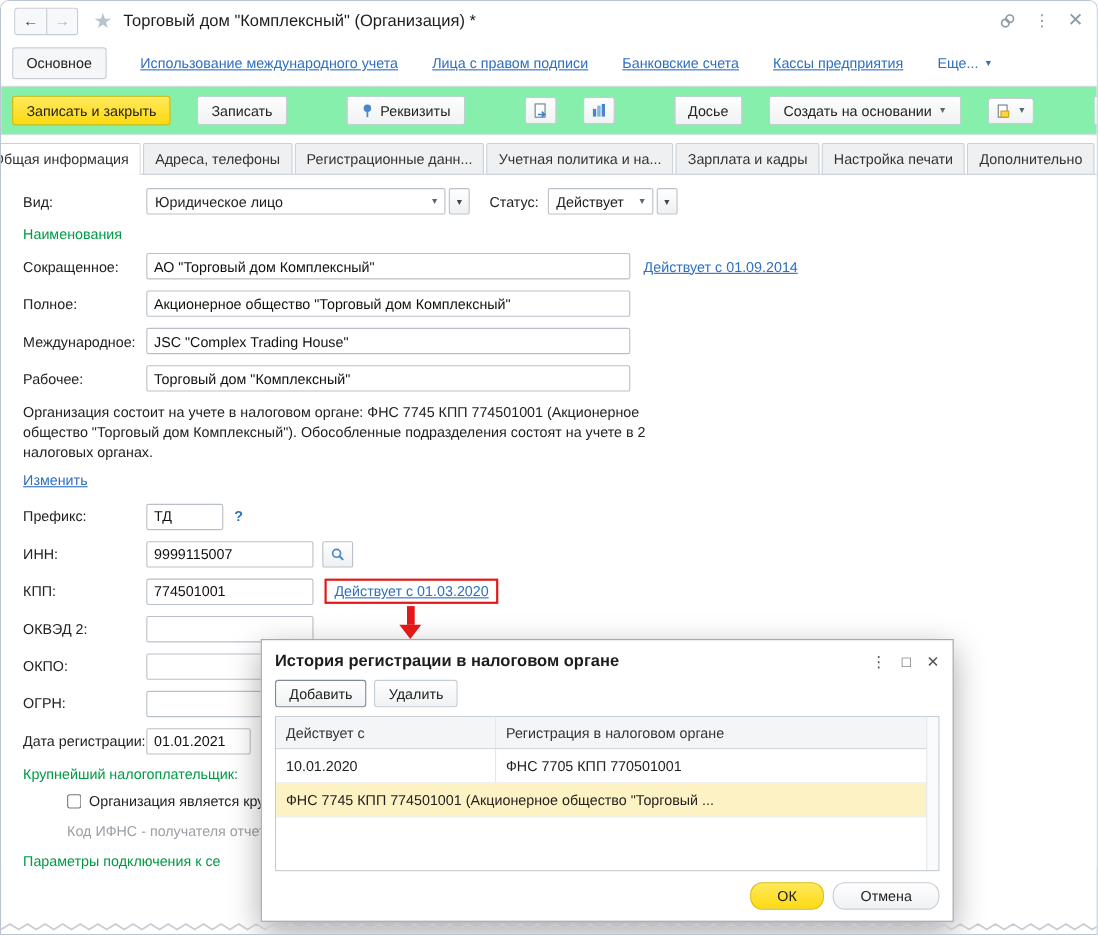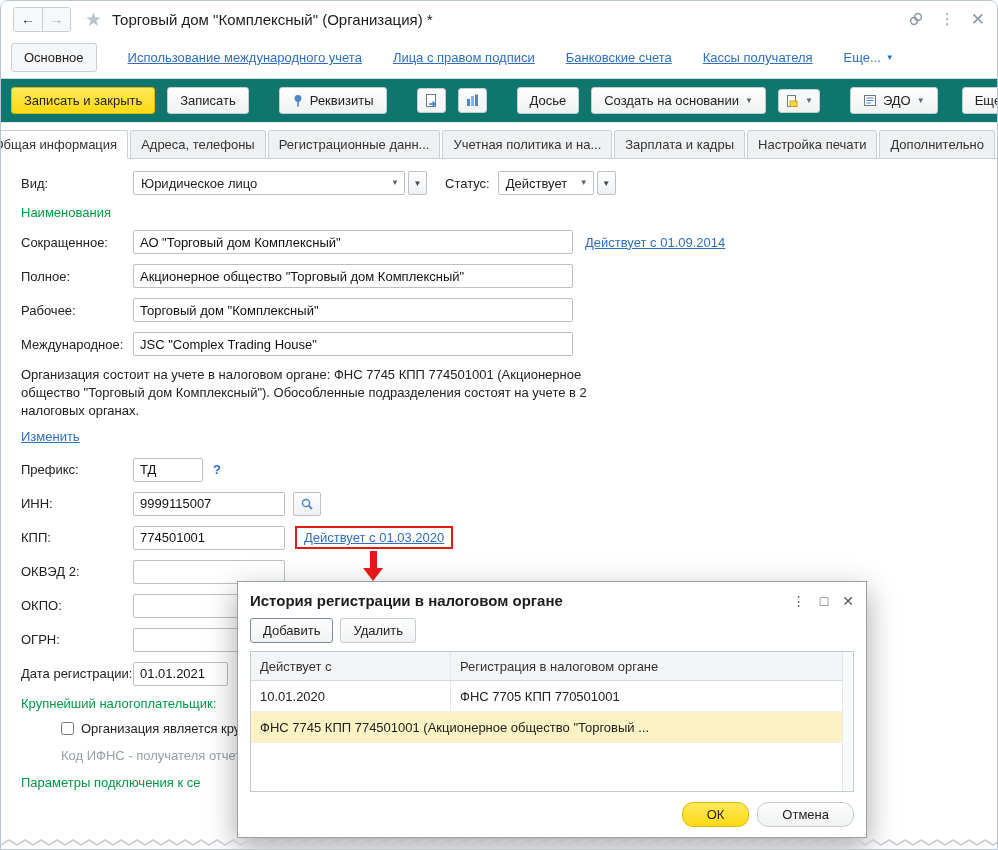--- a/index.html
+++ b/index.html
@@ -19,21 +19,21 @@
 
   
   .navbar{display:flex;align-items:center;height:42px;padding:0 10px;border-bottom:1px solid #cfd8df;background:#fff;gap:31px;}
   .main-section{border:1px solid #c7cfd6;background:#f4f6f7;padding:6px 12px;border-radius:3px;color:#222;cursor:pointer;flex:none;}
   .navlink{color:#2e6fc0;text-decoration:underline;cursor:pointer;white-space:nowrap;}
   .navmore{display:inline-flex;align-items:center;gap:5px;color:#2e6fc0;cursor:pointer;}
   .caret{font-size:8px;color:#5a6672;line-height:1;}
   .caret.blue{color:#2e6fc0;}
 
   
-  .toolbar{display:flex;align-items:center;gap:12px;padding:8px 10px;border-bottom:1px solid #dfe5ea;background:#0f766e;}
+  .toolbar{display:flex;align-items:center;gap:24px;padding:8px 10px;border-bottom:1px solid #dfe5ea;background:#86efac;}
   .btn{display:inline-flex;align-items:center;gap:6px;border:1px solid #c4ccd4;background:linear-gradient(#fefefe,#f0f2f3);border-radius:3px;padding:5px 12px;font-size:13px;color:#222;cursor:pointer;white-space:nowrap;}
   .btn-yellow{background:linear-gradient(#ffe95c,#ffd911);border-color:#d9b900;}
   .icon-btn{padding:4px 6px;}
   .gap{width:6px;flex:none;}
   .spacer{flex:1;}
 
   
   .tabstrip{display:flex;background:#fff;padding:7px 0 0 7px;border-bottom:1px solid #c9d1d8;justify-content:flex-end;}
   .tab{padding:6px 10px;border:1px solid #c9d1d8;background:#eef0f2;color:#333;font-size:13px;margin-right:2px;border-radius:2px 2px 0 0;margin-bottom:-1px;cursor:pointer;white-space:nowrap;}
   .tab.active{background:#fff;border-bottom-color:#fff;}
@@ -106,21 +106,21 @@
       <span class="glyph">⋮</span>
       <span class="glyph close">✕</span>
     </div>
   </div>
 
   <div class="navbar">
     <span class="main-section">Основное</span>
     <a class="navlink">Использование международного учета</a>
     <a class="navlink">Лица с правом подписи</a>
     <a class="navlink">Банковские счета</a>
-    <a class="navlink">Кассы получателя</a>
+    <a class="navlink">Кассы предприятия</a>
     <span class="navmore">
       <span>Еще...</span>
       <span class="caret blue">▼</span>
     </span>
   </div>
 
   <div class="toolbar">
     <button class="btn btn-yellow">Записать и закрыть</button>
     <button class="btn">Записать</button>
     <span class="gap"></span>
@@ -219,26 +219,26 @@
     <div class="frow">
       <span class="flabel">Сокращенное:</span>
       <input class="txt" style="width: 440px;" value="АО &quot;Торговый дом Комплексный&quot;">
       <a class="link" style="margin-left:12px;">Действует с 01.09.2014</a>
     </div>
     <div class="frow">
       <span class="flabel">Полное:</span>
       <input class="txt" style="width: 440px;" value="Акционерное общество &quot;Торговый дом Комплексный&quot;">
     </div>
     <div class="frow">
+      <span class="flabel">Международное:</span>
+      <input class="txt" style="width: 440px;" value="JSC &quot;Complex Trading House&quot;">
+    </div>
+    <div class="frow">
       <span class="flabel">Рабочее:</span>
       <input class="txt" style="width: 440px;" value="Торговый дом &quot;Комплексный&quot;">
-    </div>
-    <div class="frow">
-      <span class="flabel">Международное:</span>
-      <input class="txt" style="width: 440px;" value="JSC &quot;Complex Trading House&quot;">
     </div>
 
     <div class="note">Организация состоит на учете в налоговом органе: ФНС 7745 КПП 774501001 (Акционерное общество "Торговый дом Комплексный"). Обособленные подразделения состоят на учете в 2 налоговых органах.</div>
     <div style="margin-bottom:14px;"><a class="link">Изменить</a></div>
 
     <div class="frow">
       <span class="flabel">Префикс:</span>
       <input class="txt" style="width: 70px;" value="ТД">
       <span class="help-q">?</span>
     </div>

